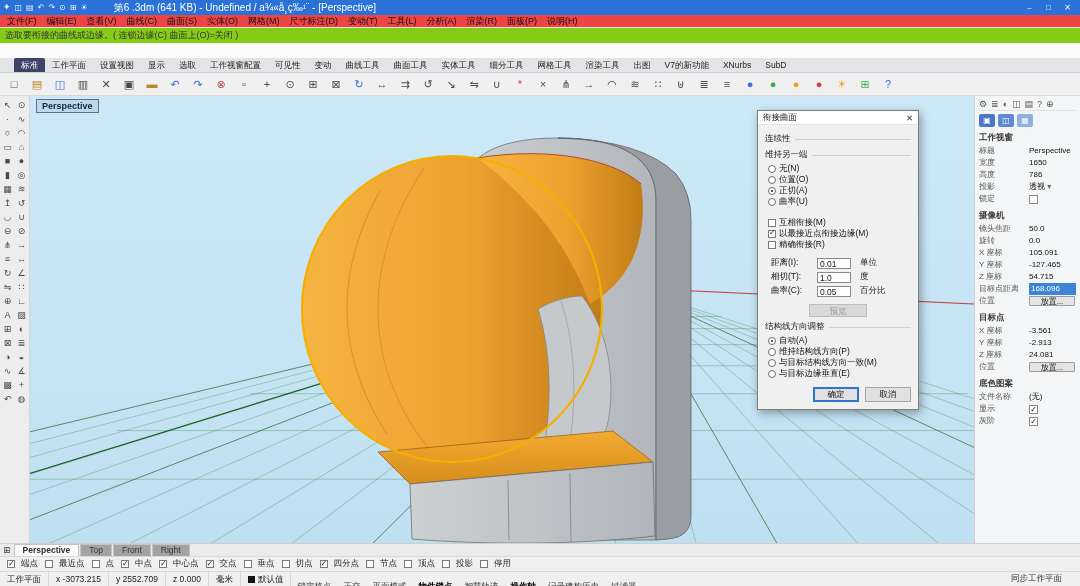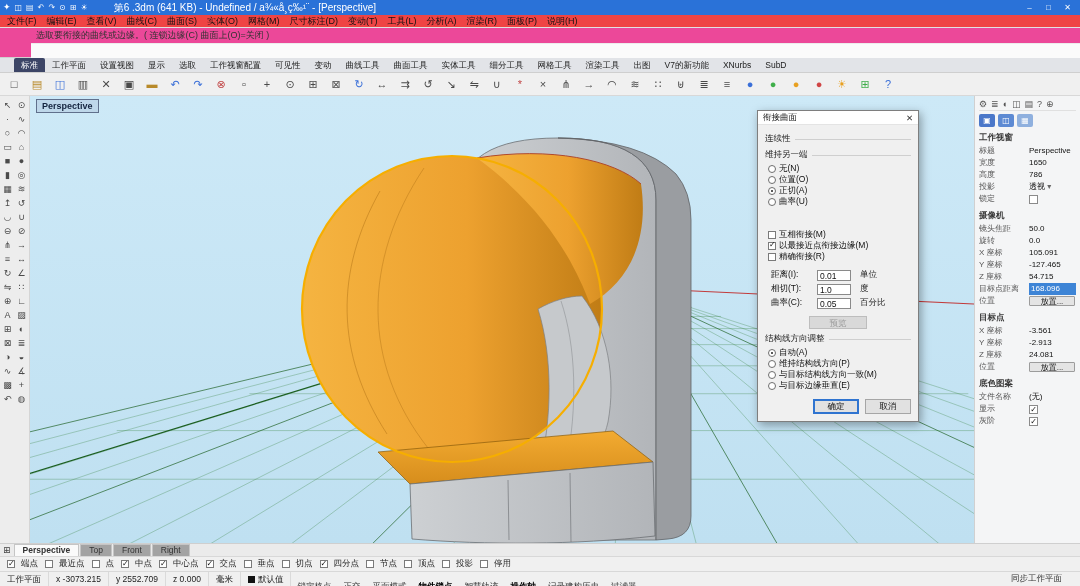--- a/index.html
+++ b/index.html
@@ -11,21 +11,21 @@
   .appicon{font-size:9px;line-height:15px;}
   .qat{display:flex;gap:4px;}
   .qicon{font-size:8px;line-height:15px;opacity:.95;}
   .wtitle{margin-left:22px;font-size:10px;white-space:nowrap;overflow:hidden;flex:1;}
   .wc{display:flex;}
   .wc span{width:19px;text-align:center;font-size:8px;line-height:15px;}
   
   .menubar{height:13px;background:#ef4444;display:flex;align-items:center;border-bottom:1px solid #e2e2e2;padding-left:2px;}
   .menu-item{padding:0 5px;font-size:9px;line-height:13px;color:#111;}
   
-  .cmdarea{height:30px;background:#ec4899;border-bottom:1px solid #d0d0d0;padding-left:31px;}
+  .cmdarea{height:30px;background:#84cc16;border-bottom:1px solid #d0d0d0;}
   .cmdline{height:15px;line-height:15px;padding:0 5px;font-size:9px;color:#333;white-space:nowrap;}
   .cmdline.l2{border-top:1px solid #ececec;background:#fbfbfb;}
   
   .tabrow{height:15px;background:#e2e4e8;display:flex;align-items:flex-end;padding-left:14px;border-bottom:1px solid #cfcfcf;}
   .rtab{padding:1px 7px;font-size:8.5px;line-height:12px;color:#222;white-space:nowrap;}
   .rtab.active{background:#3c4566;color:#fff;border-radius:2px 2px 0 0;}
   
   .iconbar{height:23px;display:flex;align-items:center;gap:1px;padding:0 3px;background:#f0f0f0;border-bottom:1px solid #d8d8d8;}
   .tbicon{width:22px;height:20px;display:flex;align-items:center;justify-content:center;border-radius:2px;color:#4a4a4a;}
   .tbicon i{font-style:normal;font-size:11px;line-height:1;}
@@ -77,21 +77,21 @@
   .dtitle{height:14px;background:#fff;display:flex;align-items:center;padding:0 5px;border-bottom:1px solid #e4e4e4;}
   .dtitle .t{flex:1;}
   .dclose{width:13px;text-align:right;color:#333;}
   .dbody{padding:4px 7px 7px;}
   .gtitle{display:flex;align-items:center;color:#222;margin:4px 0 2px;white-space:nowrap;}
   .gtitle::after{content:"";flex:1;border-top:1px solid #cfcfcf;margin-left:4px;}
   .opt{display:flex;align-items:center;gap:3px;height:11px;margin-left:3px;white-space:nowrap;}
   .radio{width:8px;height:8px;border:1px solid #6e6e6e;border-radius:50%;background:#fff;position:relative;flex:0 0 8px;}
   .opt.checked .radio::after{content:"";position:absolute;inset:2px;background:#222;border-radius:50%;}
   .opt.checked .cb::after{content:"✓";position:absolute;top:-2.5px;left:0;font-size:8px;color:#111;}
-  .checkgroup{margin-top:22px;}
+  .checkgroup{margin-top:10px;}
   .tolgroup{margin:6px 0 0 6px;}
   .tolrow{display:flex;align-items:center;height:14px;gap:9px;}
   .tollabel{width:37px;white-space:nowrap;}
   .tolbox{width:34px;height:11px;background:#fff;border:1px solid #8a8a8a;line-height:10px;padding:0 2px;}
   .tolunit{color:#222;white-space:nowrap;}
   .pvbtn{width:58px;height:13px;background:#d9d9d9;border:1px solid #bdbdbd;color:#9a9a9a;text-align:center;line-height:12px;margin:6px auto 2px;}
   .dbuttons{display:flex;justify-content:flex-end;gap:6px;margin-top:8px;}
   .dbtn{width:46px;height:15px;background:#e1e1e1;border:1px solid #a6a6a6;text-align:center;line-height:13px;}
   .dbtn.primary{border-color:#2f74d0;box-shadow:inset 0 0 0 1px #2f74d0;}
 </style>

